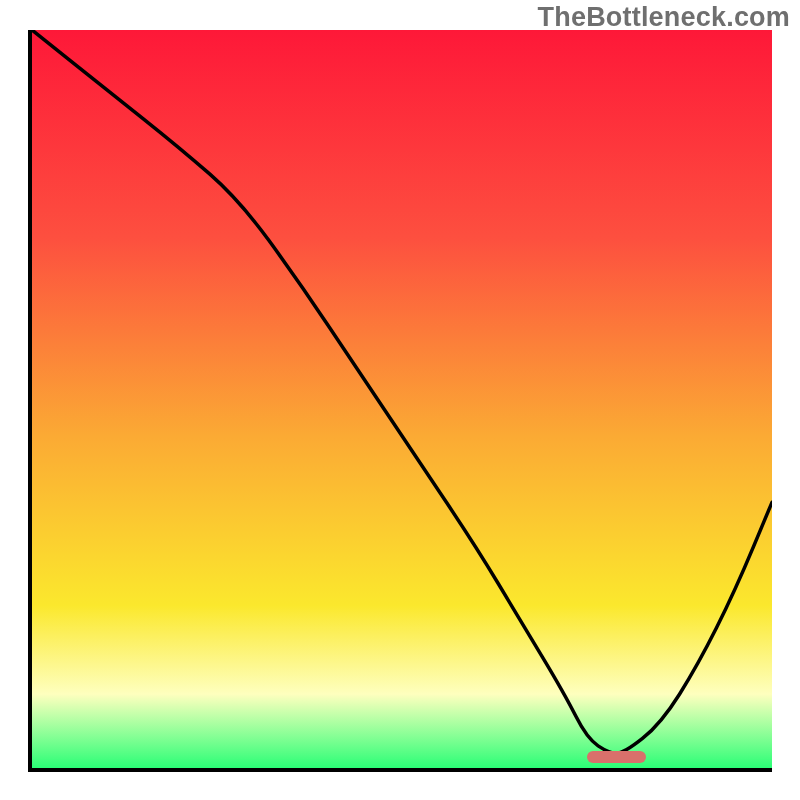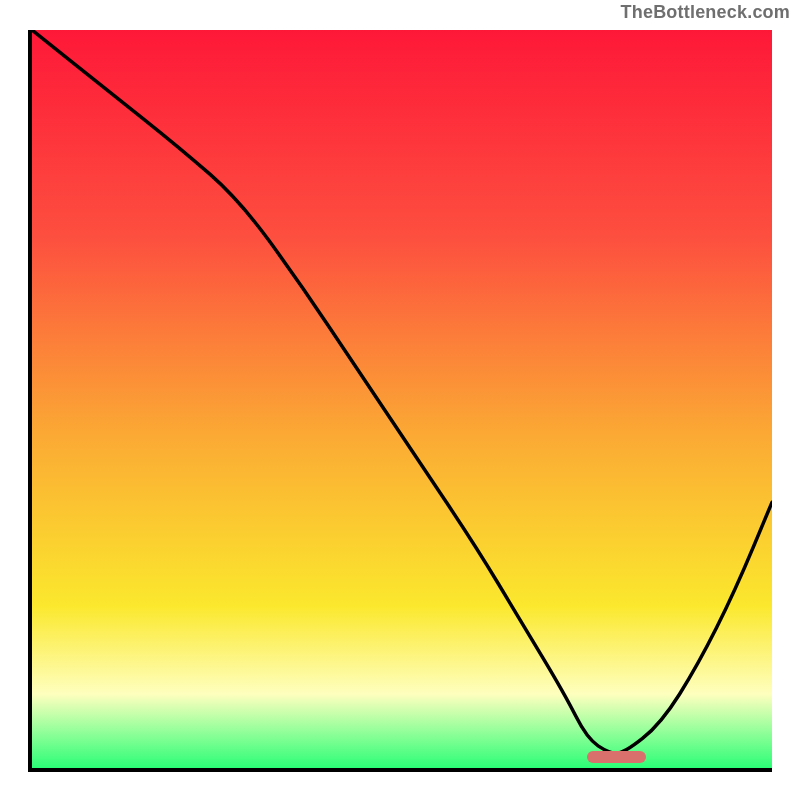--- a/index.html
+++ b/index.html
@@ -13,21 +13,21 @@
   }
   .frame {
     position: relative;
     width: 800px;
     height: 800px;
   }
   .watermark {
     position: absolute;
     top: 2px;
     right: 10px;
-    font-size: 18px;
+    font-size: 27px;
     font-weight: 600;
     color: #6f6f6f;
     letter-spacing: 0.2px;
     user-select: none;
   }
   .plot {
     position: absolute;
     left: 28px;
     top: 30px;
     width: 744px;

